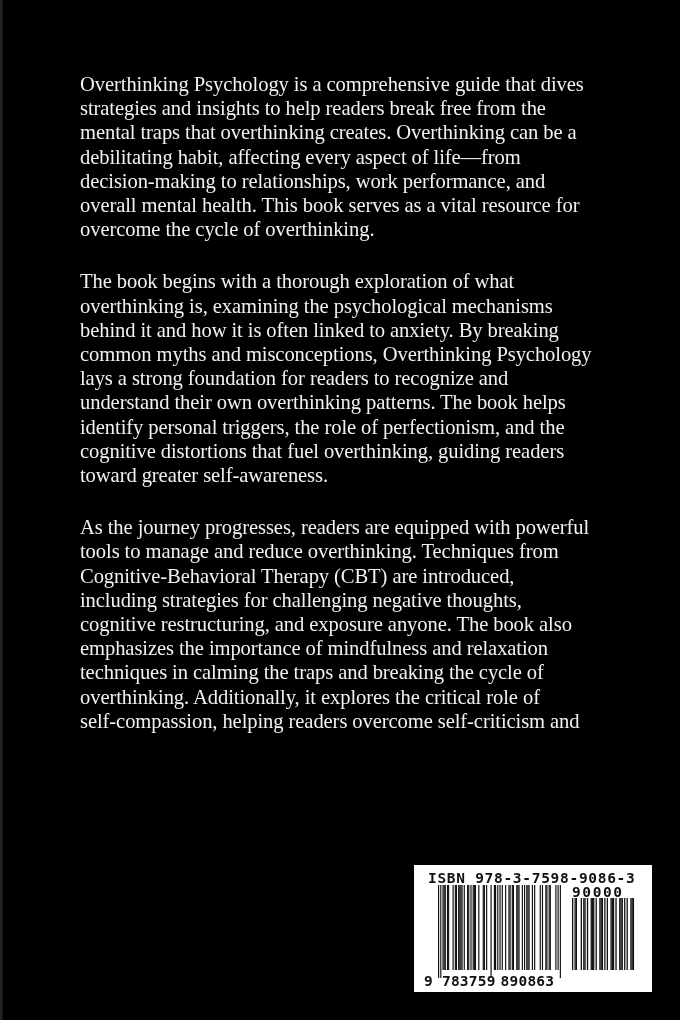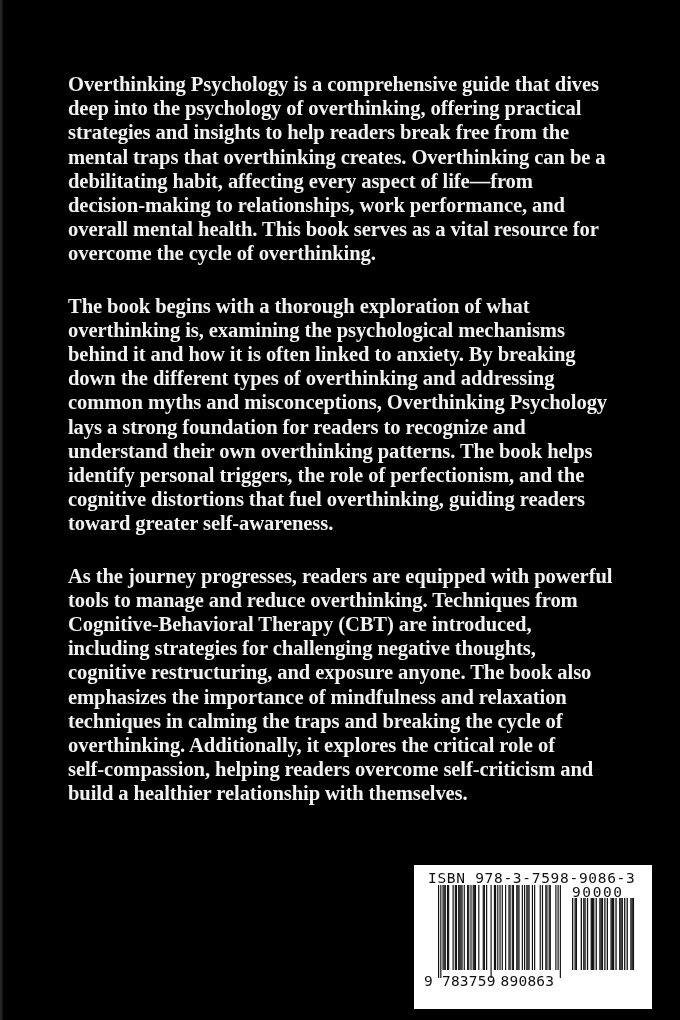--- a/index.html
+++ b/index.html
@@ -14,25 +14,26 @@
     .cover {
       position: absolute; left: 0; top: 0; width: 680px; height: 1020px;
       background: #000;
     }
     .blurb {
       position: absolute; left: 68px; top: 72px; width: 600px;
       font-family: "Liberation Serif", "DejaVu Serif", serif;
       font-size: 20.6px; line-height: 24.2px; color: #f2f2f2;
       letter-spacing: -0.1px;
     }
-    .blurb p { margin: 0 0 28px 0; font-weight: bold; }
+    .blurb p { margin: 0 0 28px 12px; }
     .blurb .line { display: block; white-space: nowrap; }
     .barcode {
-      position: absolute; left: 414px; top: 865px; width: 238px; height: 144px;
+      position: absolute; left: 414px; top: 865px; width: 238px; height: 127px;
       background: #fff;
+      font-weight: bold;
     }
     .isbn-text {
       position: absolute; left: 14px; top: 5px;
       font-family: "DejaVu Sans Mono", "Liberation Mono", monospace;
       font-size: 14.5px; letter-spacing: 0.7px; color: #111; white-space: nowrap;
     }
     .addon-text {
       position: absolute; left: 158px; top: 19px;
       font-family: "DejaVu Sans Mono", "Liberation Mono", monospace;
       font-size: 14.5px; letter-spacing: 1.6px; color: #111;
@@ -49,51 +50,48 @@
   </style>
 </head>
 <body>
 
 <div class="cover">
   <div class="spine-edge"></div>
 
   <div class="blurb">
     <p>
       <span class="line">Overthinking Psychology is a comprehensive guide that dives</span>
-      <span class="line">deep into the psychology of overthinking, offering practical</span>
       <span class="line">strategies and insights to help readers break free from the</span>
       <span class="line">mental traps that overthinking creates. Overthinking can be a</span>
       <span class="line">debilitating habit, affecting every aspect of life—from</span>
       <span class="line">decision-making to relationships, work performance, and</span>
       <span class="line">overall mental health. This book serves as a vital resource for</span>
       <span class="line">overcome the cycle of overthinking.</span>
     </p>
     <p>
       <span class="line">The book begins with a thorough exploration of what</span>
       <span class="line">overthinking is, examining the psychological mechanisms</span>
       <span class="line">behind it and how it is often linked to anxiety. By breaking</span>
-      <span class="line">down the different types of overthinking and addressing</span>
       <span class="line">common myths and misconceptions, Overthinking Psychology</span>
       <span class="line">lays a strong foundation for readers to recognize and</span>
       <span class="line">understand their own overthinking patterns. The book helps</span>
       <span class="line">identify personal triggers, the role of perfectionism, and the</span>
       <span class="line">cognitive distortions that fuel overthinking, guiding readers</span>
       <span class="line">toward greater self-awareness.</span>
     </p>
     <p>
       <span class="line">As the journey progresses, readers are equipped with powerful</span>
       <span class="line">tools to manage and reduce overthinking. Techniques from</span>
       <span class="line">Cognitive-Behavioral Therapy (CBT) are introduced,</span>
       <span class="line">including strategies for challenging negative thoughts,</span>
       <span class="line">cognitive restructuring, and exposure anyone. The book also</span>
       <span class="line">emphasizes the importance of mindfulness and relaxation</span>
       <span class="line">techniques in calming the traps and breaking the cycle of</span>
       <span class="line">overthinking. Additionally, it explores the critical role of</span>
       <span class="line">self-compassion, helping readers overcome self-criticism and</span>
-      <span class="line">build a healthier relationship with themselves.</span>
     </p>
   </div>
 
   <div class="barcode">
     <svg class="bars" id="barsvg" width="238" height="127">
         <rect x="24.00" y="20" width="1.17" height="93" fill="#111111"></rect>
         <rect x="26.23" y="20" width="1.17" height="93" fill="#111111"></rect>
         <rect x="28.47" y="20" width="1.17" height="85" fill="#111111"></rect>
         <rect x="29.59" y="20" width="1.17" height="85" fill="#111111"></rect>
         <rect x="30.70" y="20" width="1.17" height="85" fill="#111111"></rect>

